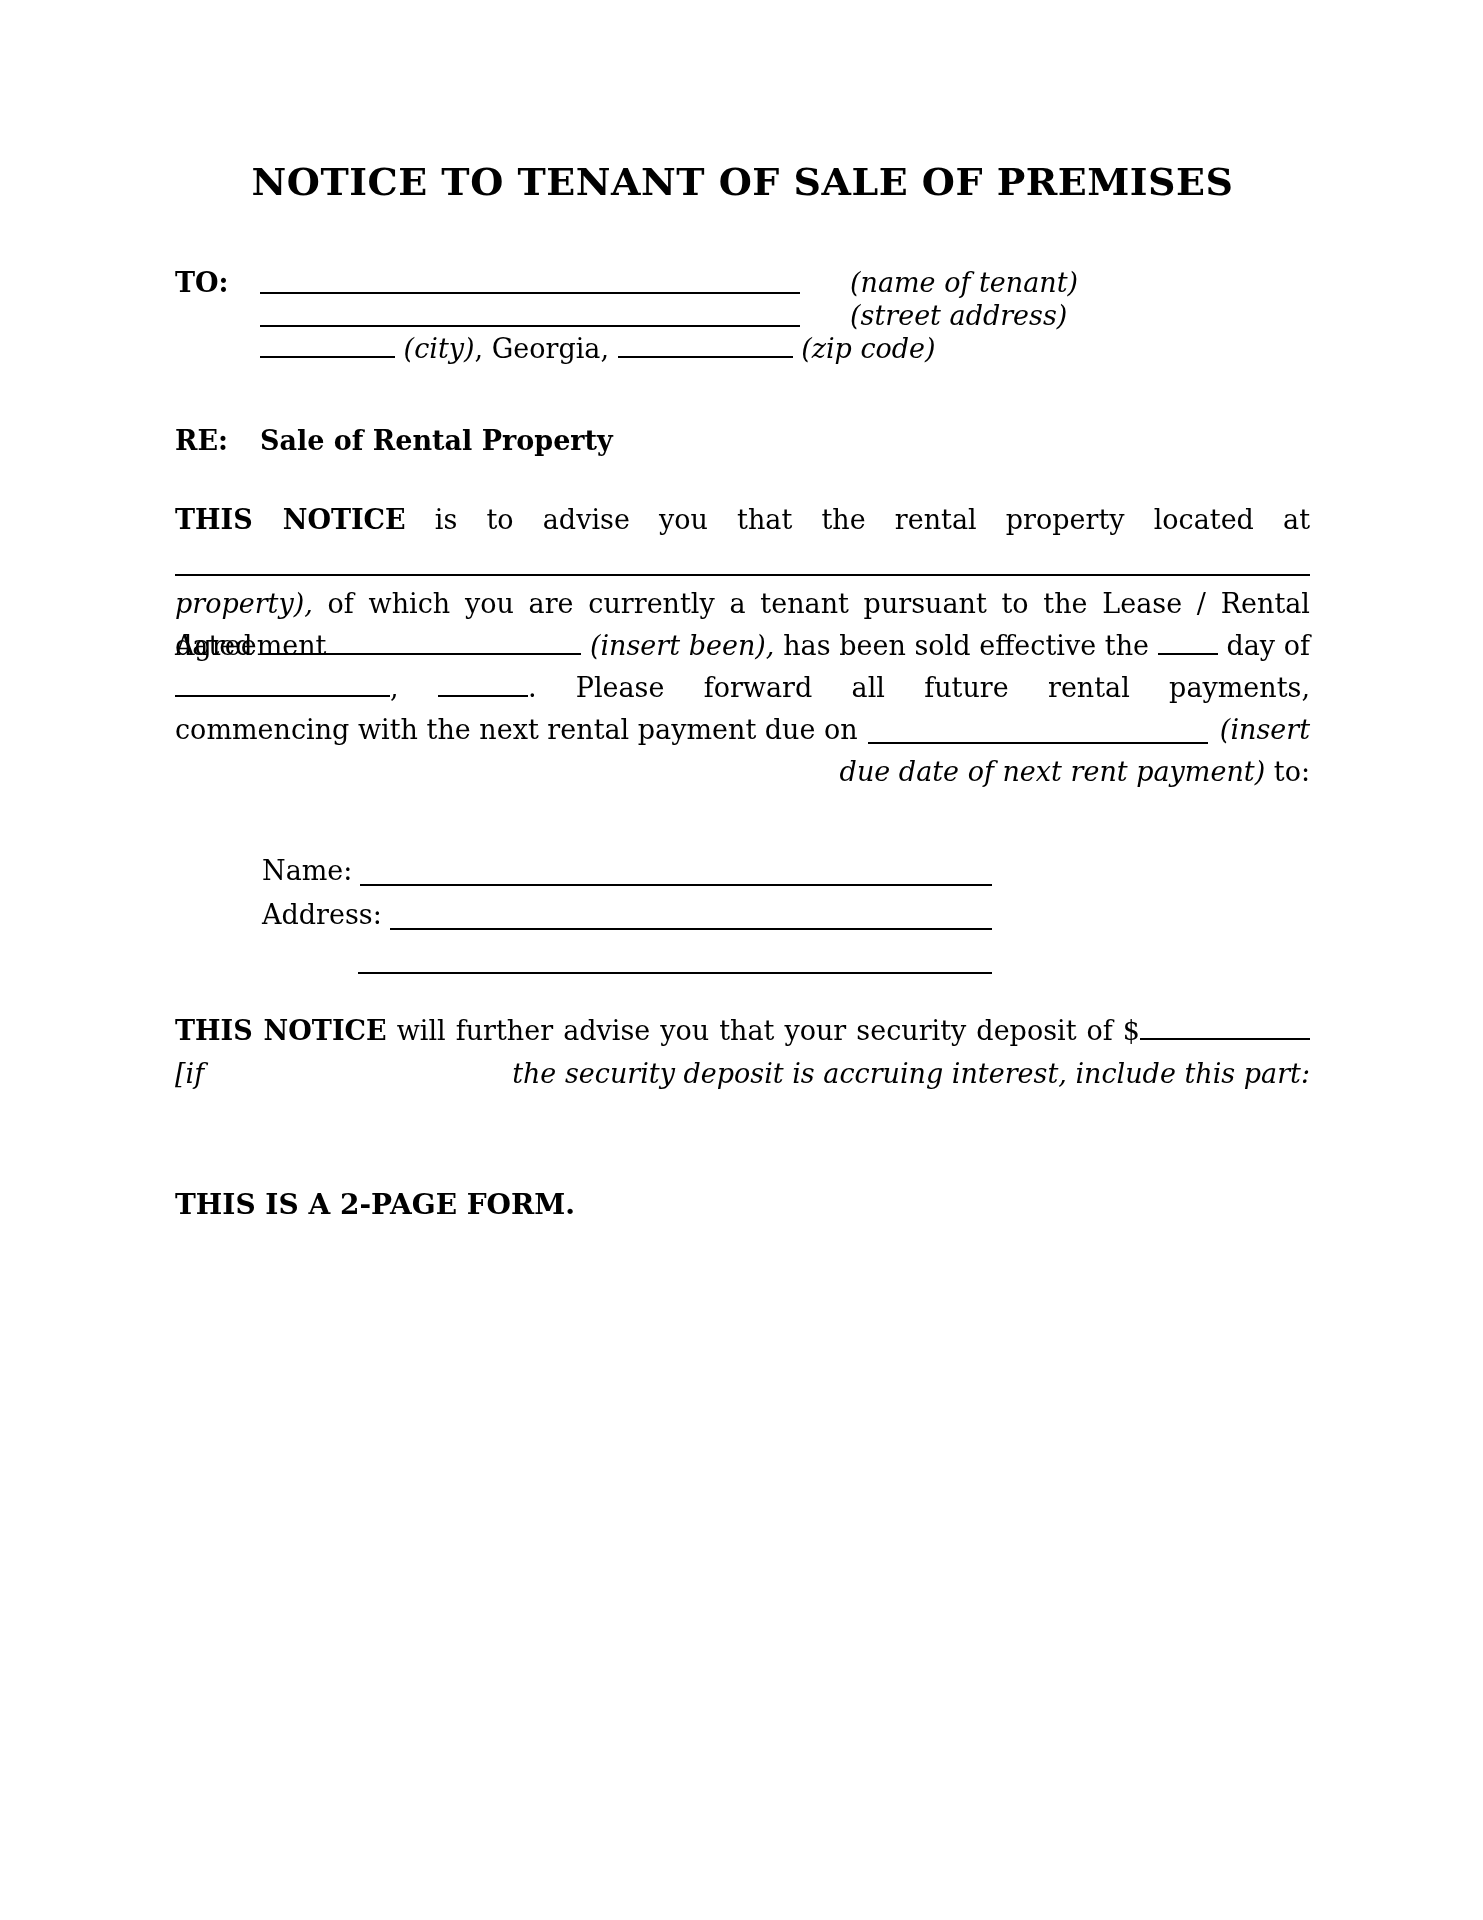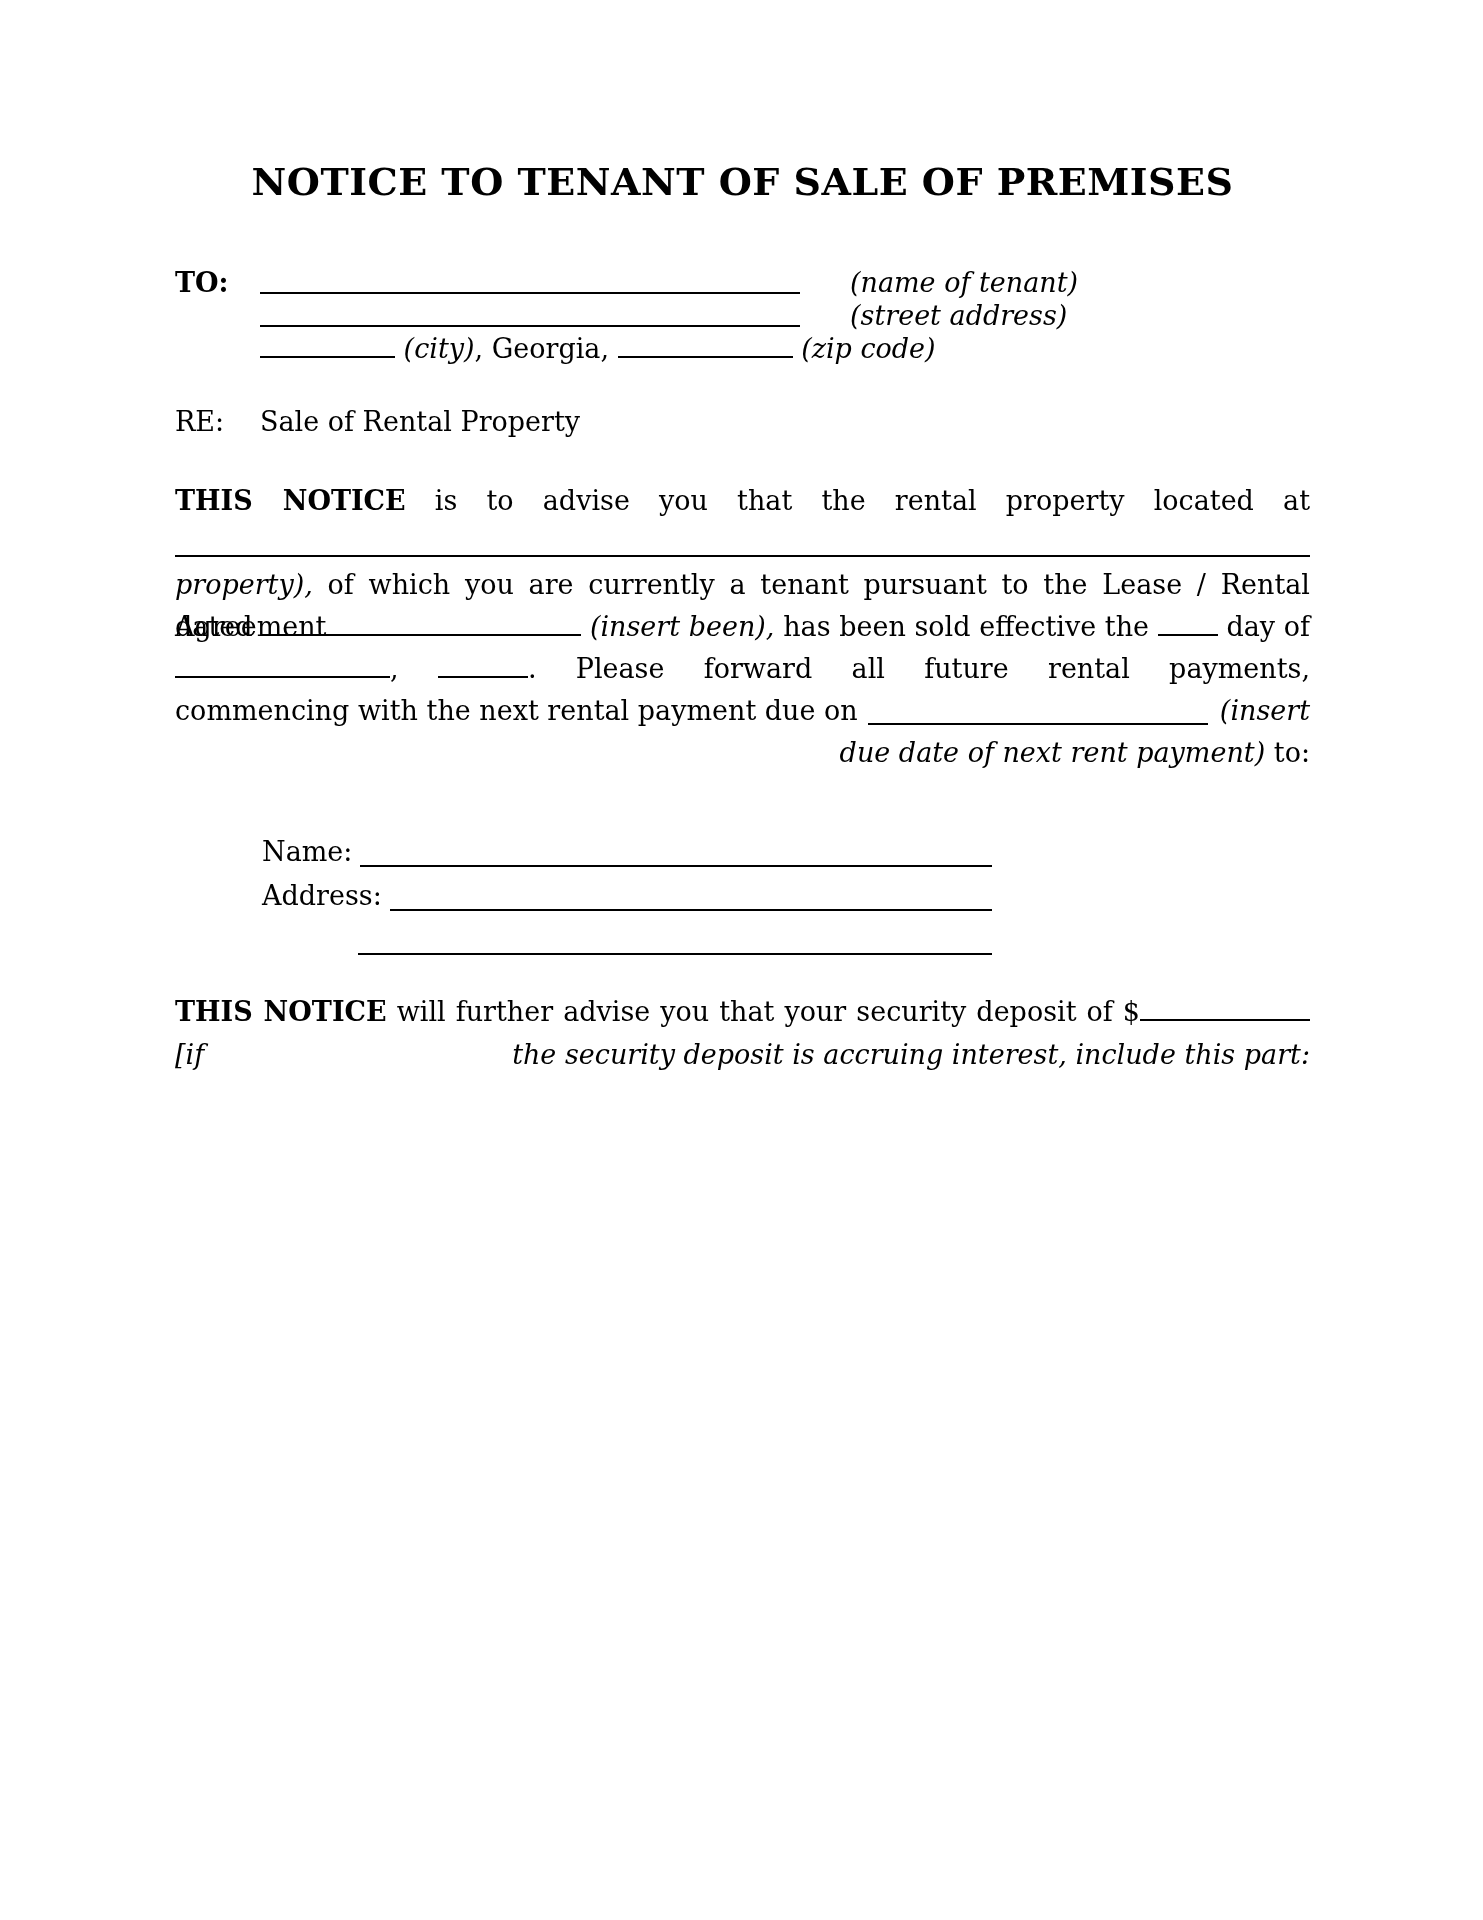--- a/index.html
+++ b/index.html
@@ -42,24 +42,24 @@
   .to-blank{
     width:540px;
     align-self:flex-end;
     margin-bottom:5px;
     border-bottom:2px solid #000;
   }
   .cap{font-style:italic;white-space:nowrap;}
   .to-line .cap{margin-left:10px;}
   
   .re-block{
-    margin-top:40px;
+    margin-top:59px;
     display:grid;
     grid-template-columns:85px 1fr;
-    font-weight:normal;
+    font-weight:bold;
     line-height:33px;
   }
   
   .para{margin-top:42px;}
   .jline{
     text-align:justify;
     text-align-last:justify;
     line-height:42px;
     height:42px;
   }
@@ -181,15 +181,16 @@
       <div class="jline p2line">
         <span class="bold">THIS NOTICE</span>
         <span>will further advise you that your security deposit of $</span><span class="blank" style="width:170px"></span>
         <span class="ital">[if</span>
       </div>
       <div class="lline p2line">
         <span class="ital">the security deposit is accruing interest, include this part:</span>
       </div>
     </div>
 
+    <div class="footer-line">THIS IS A 2-PAGE FORM.</div>
 
   </div>
 </div>
 
 </body></html>

